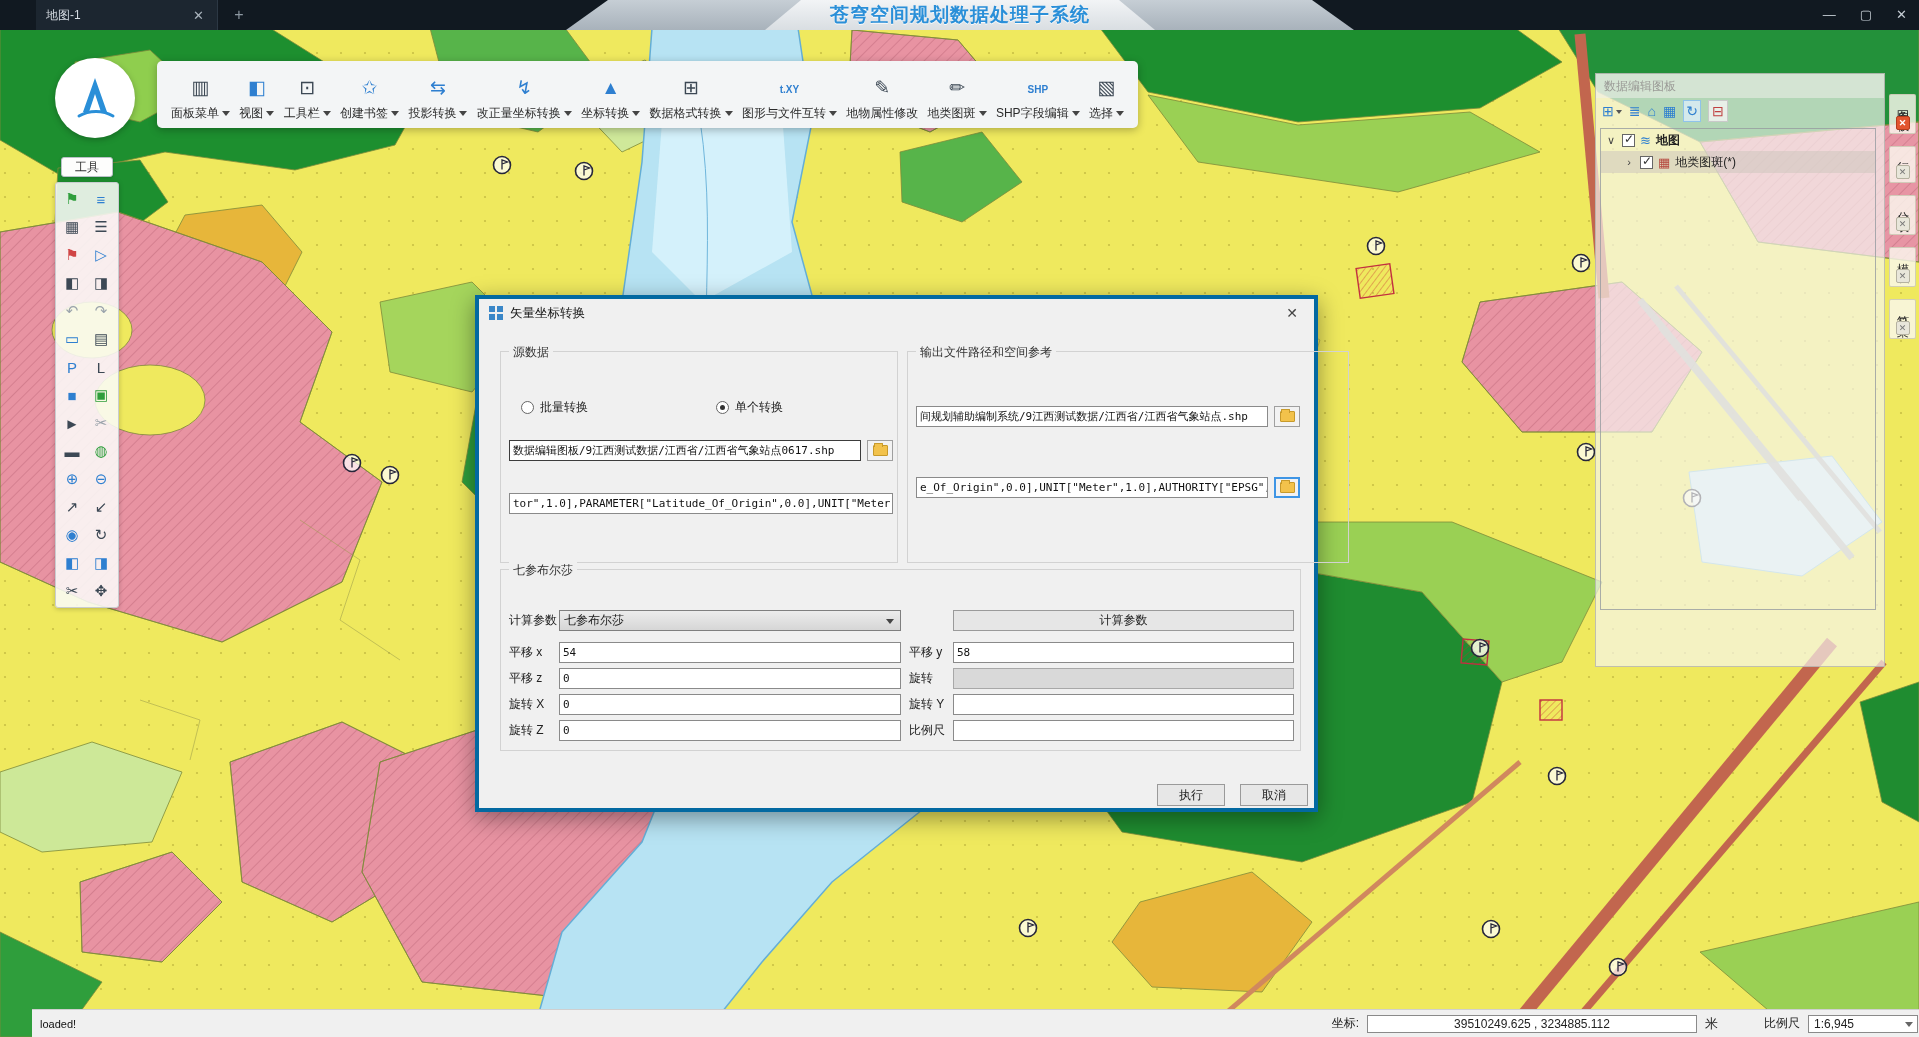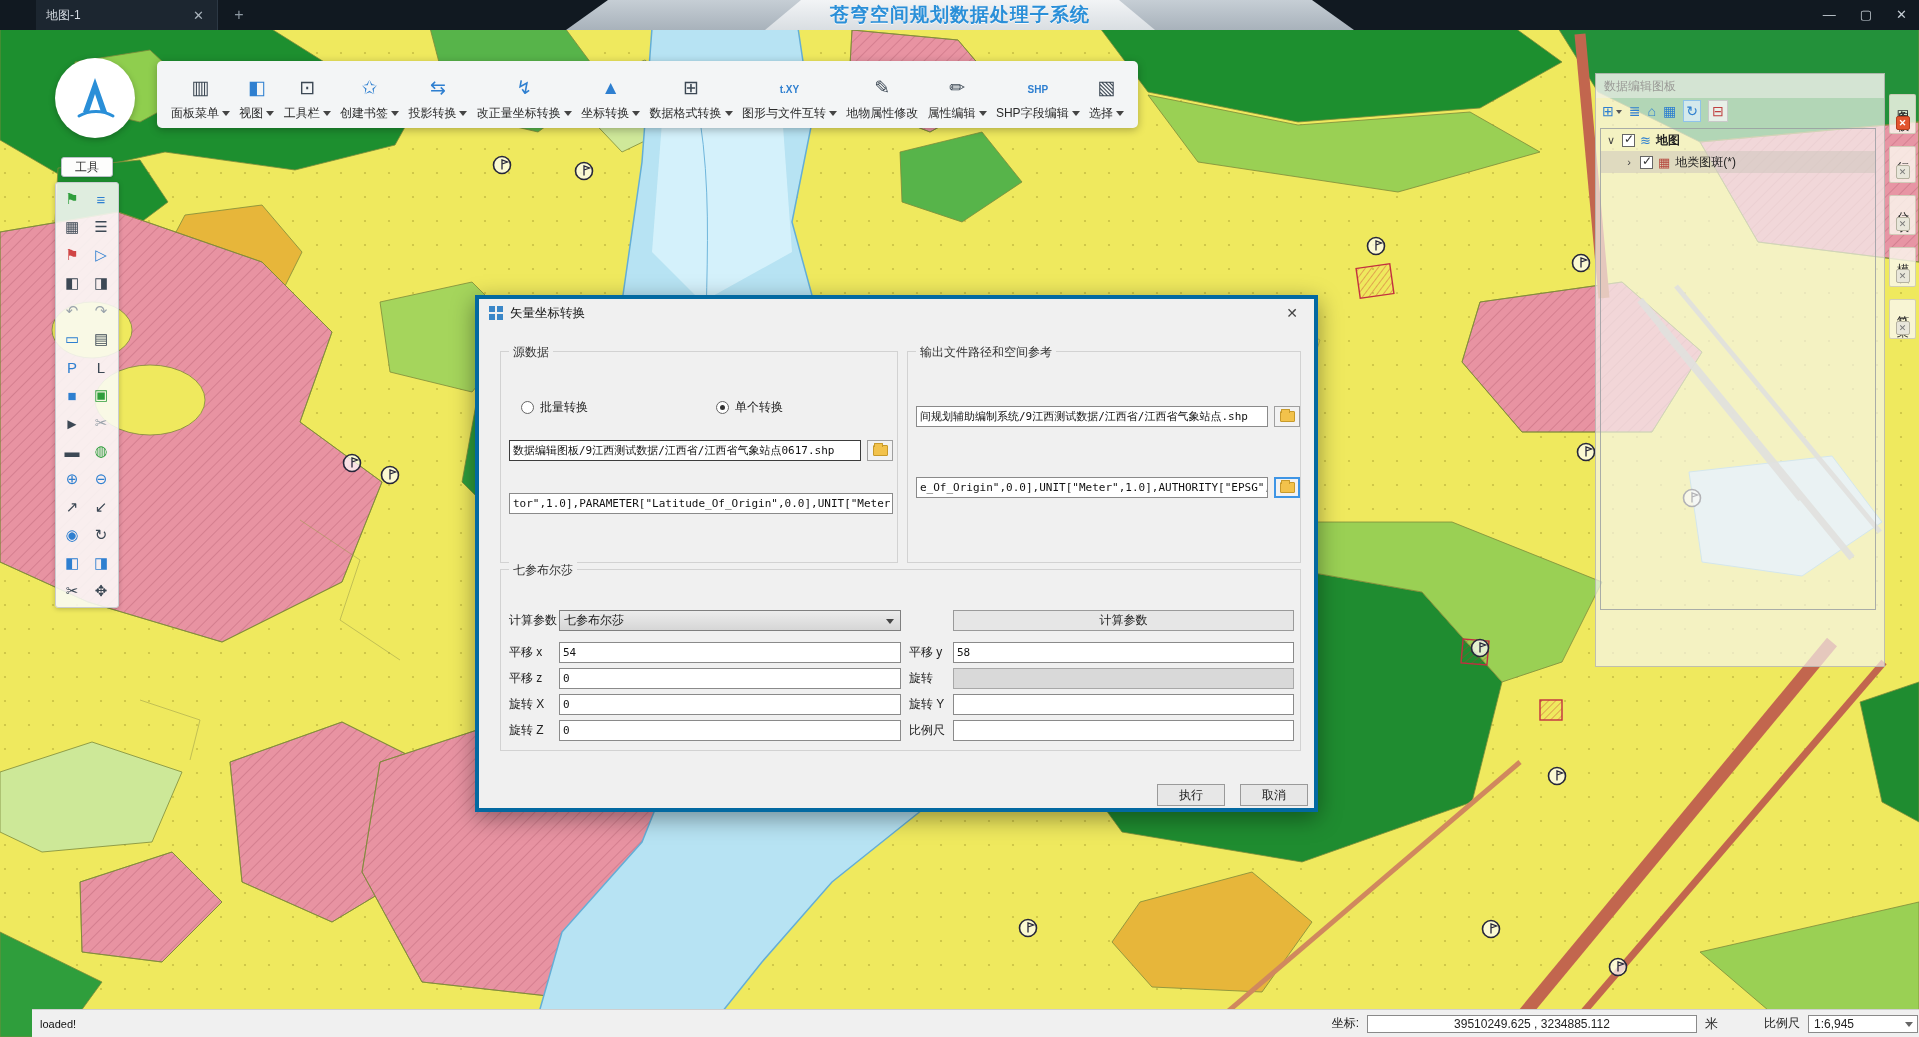--- a/index.html
+++ b/index.html
@@ -44,21 +44,21 @@
   
   #dialog { position:absolute; left:475px; top:295px; width:843px; height:517px; background:#f0f0f0; border:4px solid #0369a1; box-shadow:0 6px 22px rgba(0,0,0,.4); z-index:50; font-size:12px; color:#222; }
   #dlg-titlebar { position:absolute; left:0; top:0; right:0; height:28px; display:flex; align-items:center; padding:0 10px; }
   #dlg-icon { width:14px; height:14px; display:grid; grid-template-columns:6px 6px; grid-template-rows:6px 6px; gap:2px; margin-right:7px; }
   #dlg-icon i { background:#3a87c8; }
   #dlg-title { font-size:12.5px; color:#111; }
   #dlg-close { margin-left:auto; font-size:14px; color:#444; padding:2px 6px; cursor:default; }
   .grp { position:absolute; border:1px solid #d2d2d2; }
   .grp-legend { position:absolute; top:-8px; left:8px; background:#f0f0f0; padding:0 4px; font-size:12px; color:#333; }
   #grp-source { left:21px; top:52px; width:398px; height:212px; }
-  #grp-output { left:428px; top:52px; width:394px; height:212px;text-decoration:underline; }
+  #grp-output { left:428px; top:52px; width:442px; height:212px;text-decoration:underline; }
   #grp-params { left:21px; top:270px; width:801px; height:182px; }
   .radio-row { position:absolute; top:47px; left:10px; right:10px; height:16px; }
   .radio-opt { position:absolute; display:flex; align-items:center; gap:6px; font-size:12px; color:#222; }
   .radio-circ { width:13px; height:13px; border-radius:50%; border:1px solid #666; background:#fff; position:relative; }
   .radio-circ.sel::after { content:""; position:absolute; left:3px; top:3px; width:5px; height:5px; border-radius:50%; background:#333; }
   .inp { position:absolute; height:21px; background:#fff; border:1px solid #8a8a8a; overflow:hidden; white-space:nowrap; font-family:"DejaVu Sans Mono", monospace; font-size:11px; line-height:19px; padding:0 3px; color:#111; }
   .inp.dark-border { border:1px solid #3c3c3c; }
   .inp.disabled { background:#d9d9d9; border-color:#a8a8a8; }
   .folder-btn { position:absolute; width:26px; height:21px; background:#f2f2f2; border:1px solid #9f9f9f; display:flex; align-items:center; justify-content:center; cursor:default; }
   .folder-btn.focused { border:2px solid #3e95e5; }
@@ -348,21 +348,21 @@
       </div>
       <div class="tb-item">
         <span class="tb-ico" style="color: rgb(60, 72, 84);">✎</span>
         <span class="tb-bottom">
           <span class="tb-lbl">地物属性修改</span>
         </span>
       </div>
       <div class="tb-item">
         <span class="tb-ico" style="color: rgb(60, 72, 84);">✏</span>
         <span class="tb-bottom">
-          <span class="tb-lbl">属性编辑</span>
+          <span class="tb-lbl">地类图斑</span>
           <span class="caret"></span>
         </span>
       </div>
       <div class="tb-item">
         <span class="tb-ico txt" style="color: rgb(46, 127, 208);">SHP</span>
         <span class="tb-bottom">
           <span class="tb-lbl">SHP字段编辑</span>
           <span class="caret"></span>
         </span>
       </div>

